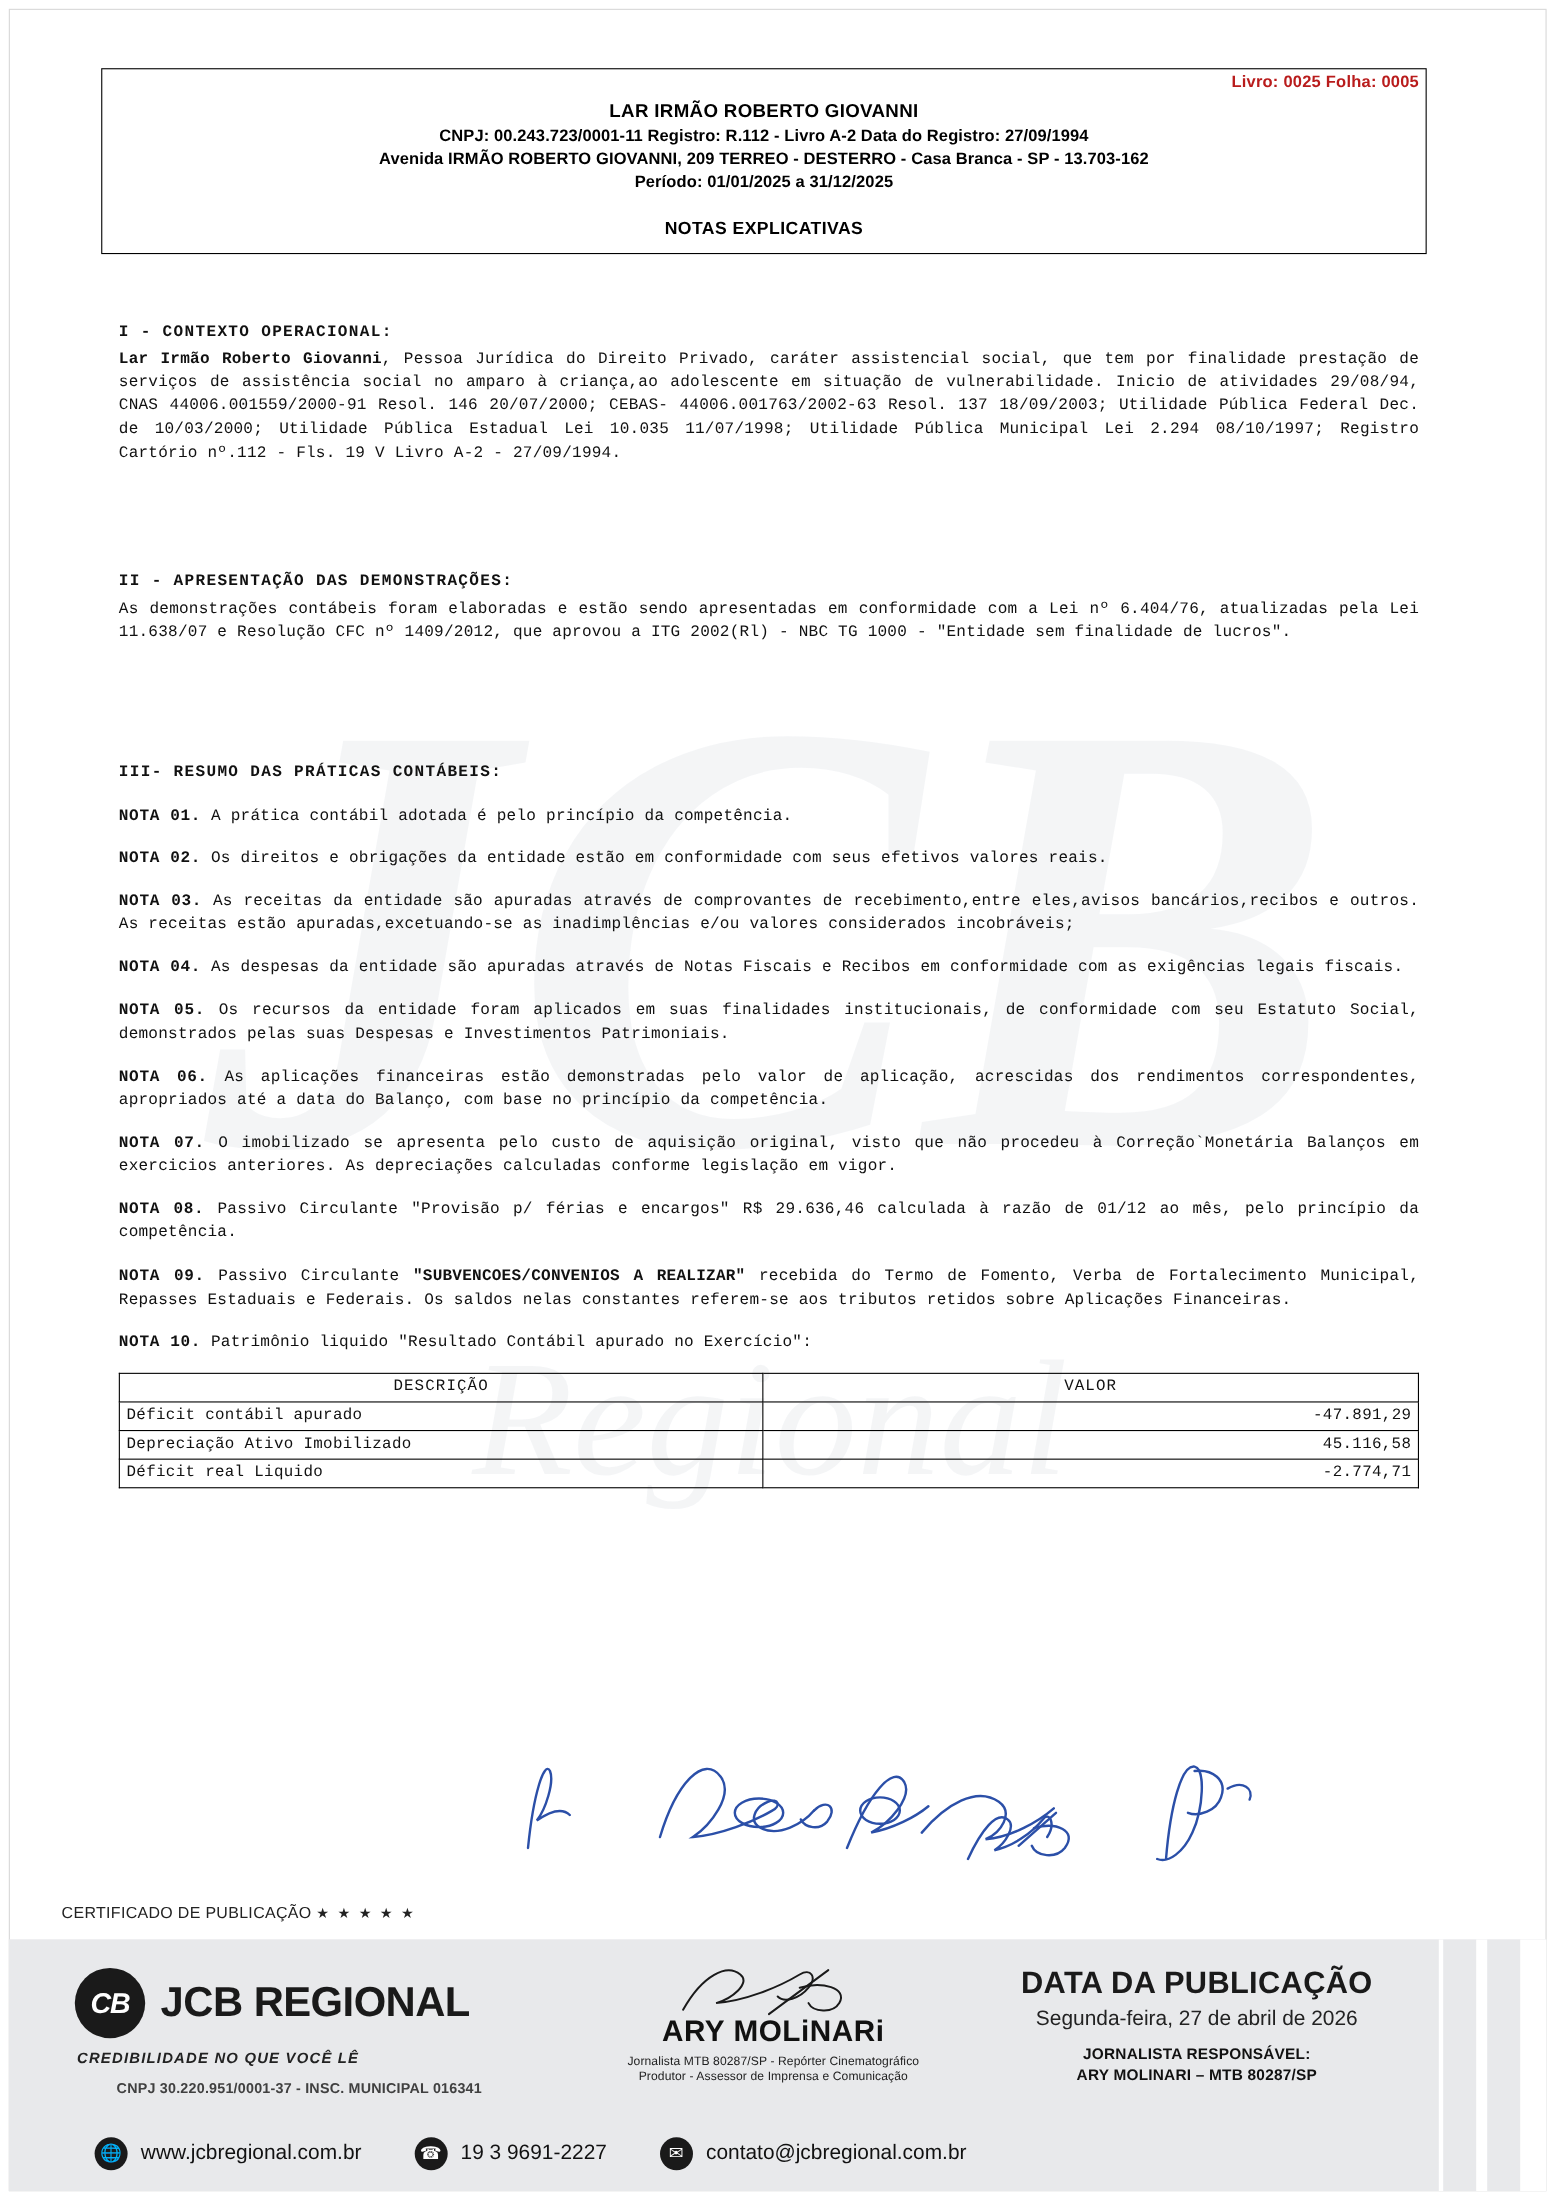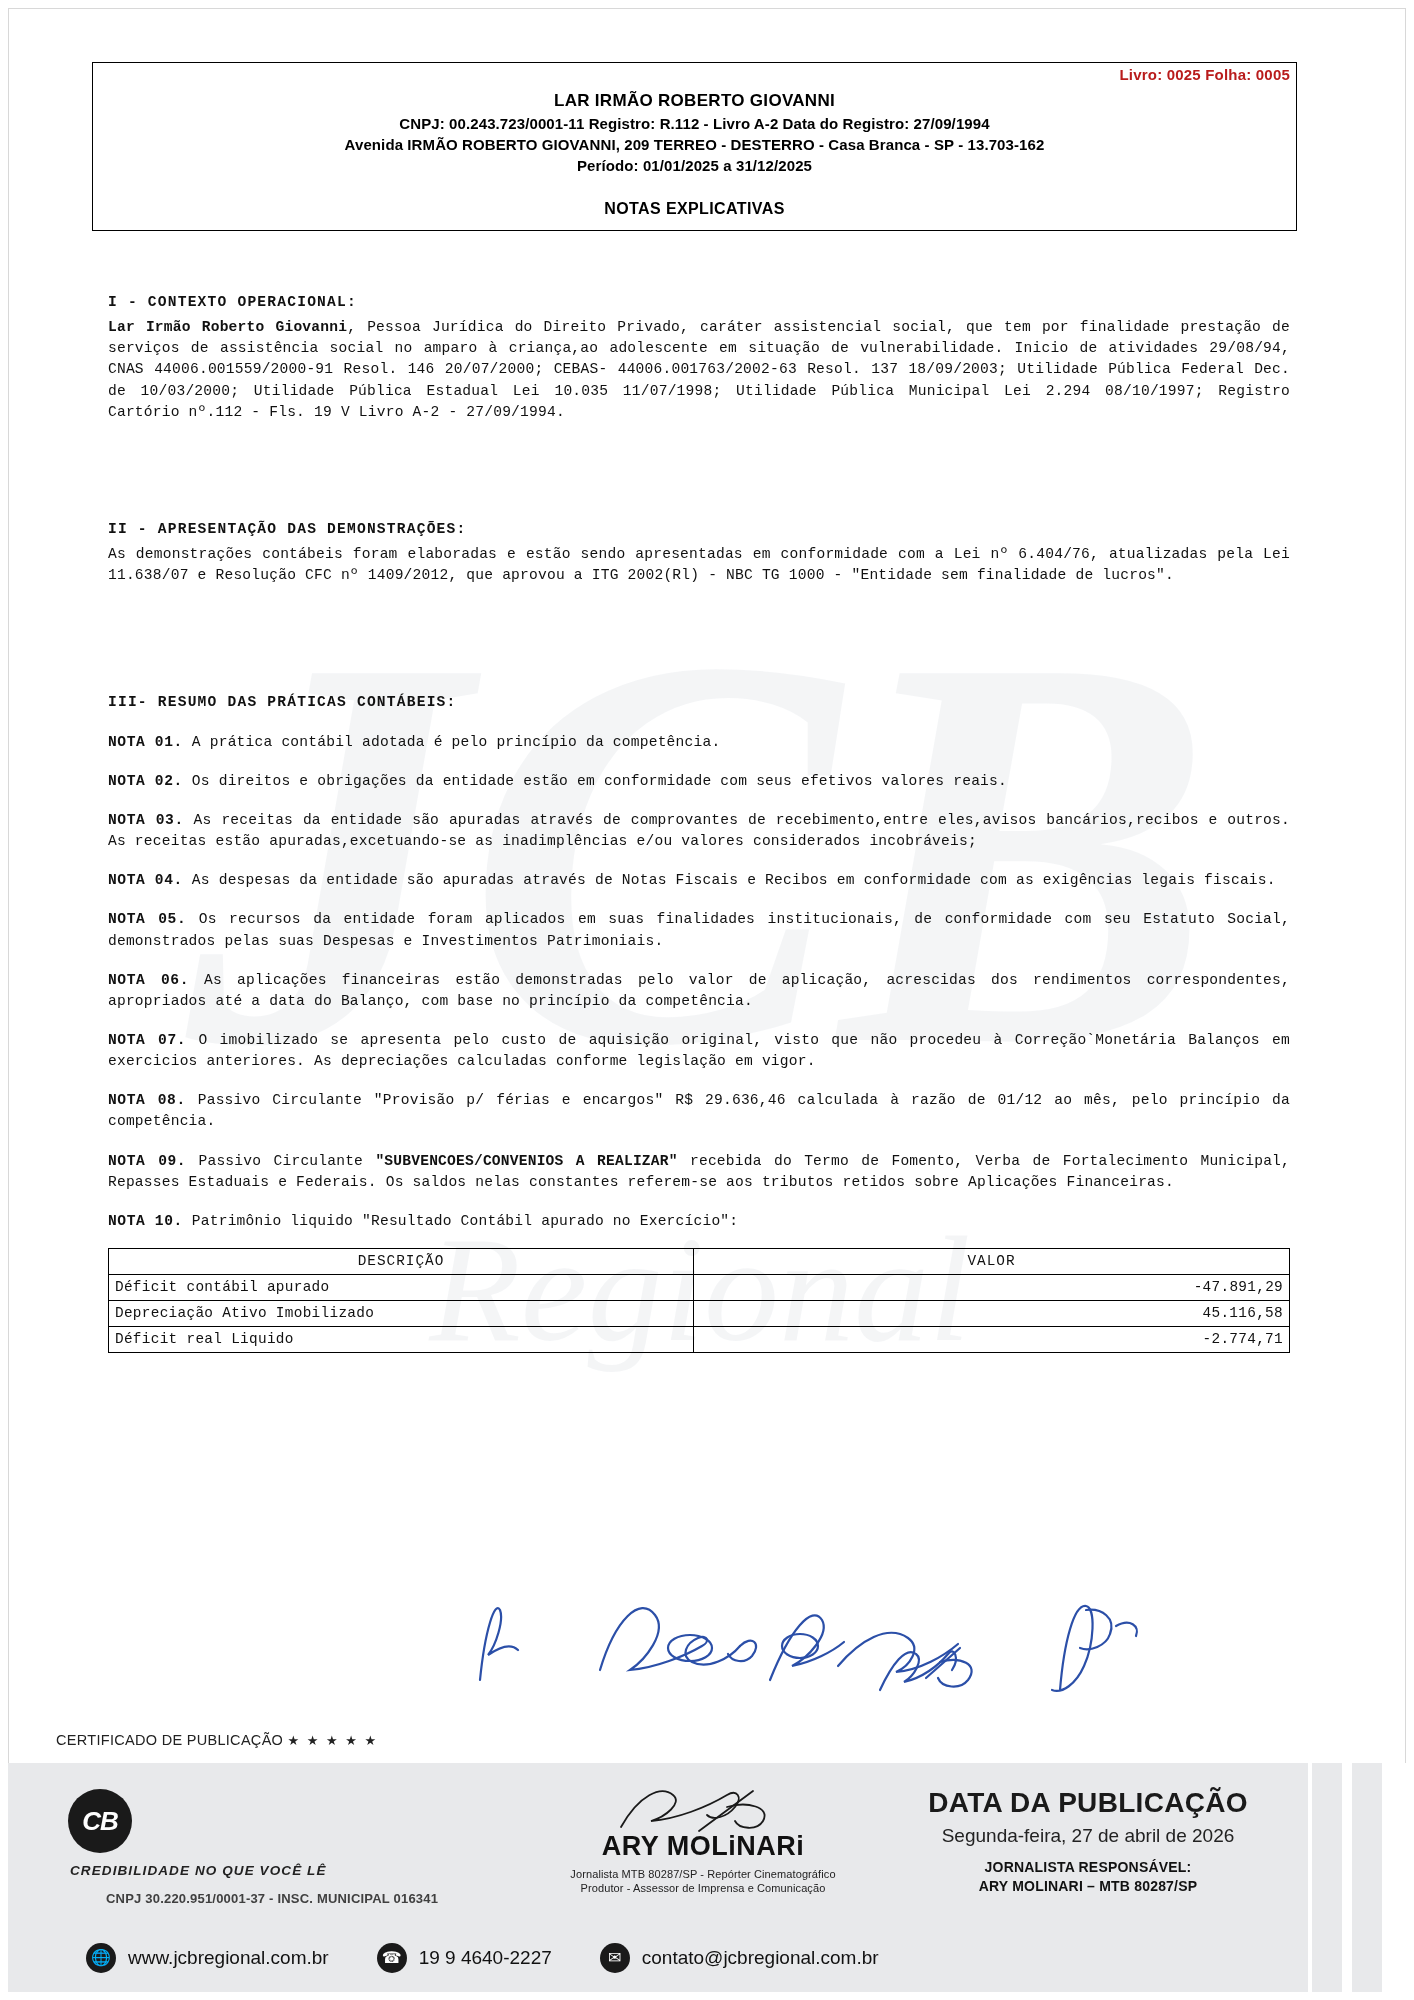--- a/index.html
+++ b/index.html
@@ -411,20 +411,21 @@
     <span>CERTIFICADO DE PUBLICAÇÃO</span>
     <span class="stars">★ ★ ★ ★ ★</span>
   </div>
 
   <div class="footer">
     <div class="footer-main">
       <div class="footer-top">
 
         <div class="brand">
           <div class="brand-logo">CB</div>
+          <div class="brand-name">JCB REGIONAL</div>
         </div>
         <div class="brand-tag">CREDIBILIDADE NO QUE VOCÊ LÊ</div>
         <div class="brand-cnpj">CNPJ 30.220.951/0001-37 - INSC. MUNICIPAL 016341</div>
 
         <div class="journalist">
           <div class="sig">
             <svg viewBox="0 0 200 52" xmlns="http://www.w3.org/2000/svg" fill="none" stroke="#1a1a1a" stroke-width="1.8" stroke-linecap="round">
               <path d="M18 44 C36 12, 58 2, 70 12 C80 20, 62 34, 48 38 C74 36, 104 24, 124 12 C134 6, 140 14, 132 24 C124 34, 110 38, 104 32"></path>
               <path d="M96 48 L150 8"></path>
               <path d="M124 24 C144 18, 168 24, 160 38 C154 48, 136 46, 132 38"></path>
@@ -443,21 +444,21 @@
         </div>
       </div>
 
       <div class="contact-bar">
         <div class="contact-item">
           <span class="cicon">🌐</span>
           <span>www.jcbregional.com.br</span>
         </div>
         <div class="contact-item">
           <span class="cicon">☎</span>
-          <span>19 9 4640-2227</span>
+          <span>19 3 9691-2227</span>
         </div>
         <div class="contact-item">
           <span class="cicon">✉</span>
           <span>contato@jcbregional.com.br</span>
         </div>
       </div>
     </div>
 
     <div class="footer-right-bars">
       <div class="bar b1"></div>

